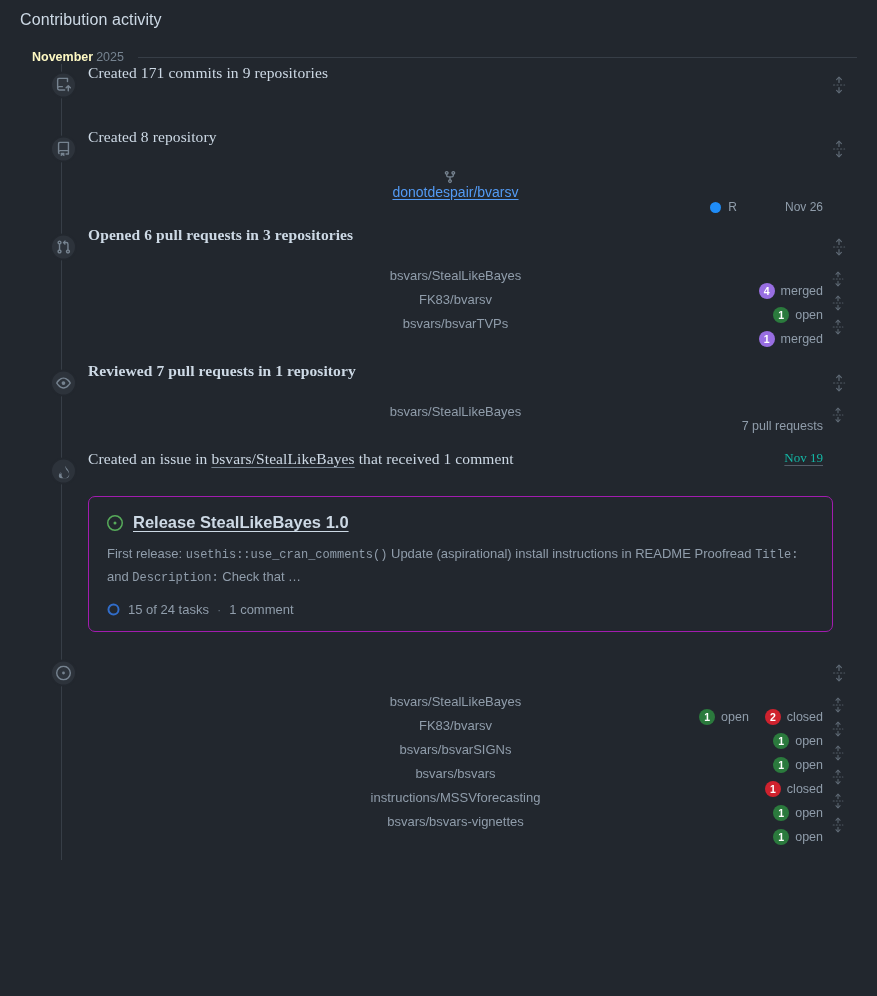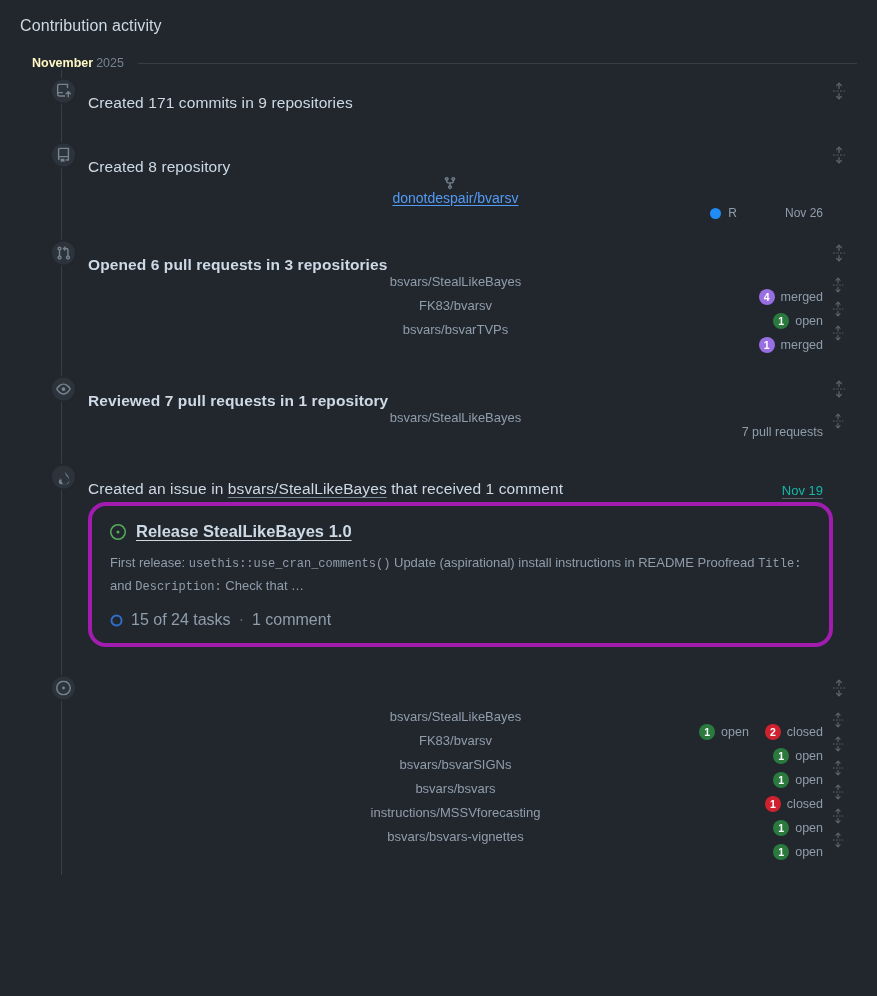--- a/index.html
+++ b/index.html
@@ -8,21 +8,21 @@
     background: #22272e;
     font-family: "Liberation Sans", sans-serif;
     color: #adbac7;
     overflow: hidden;
   }
   .page { position: relative; width: 877px; height: 996px; padding: 0 20px; }
 
   
   .activity-title {
     font-size: 16px; color: #cdd9e5; font-weight: 400;
-    padding-top: 17px; padding-left: 0px; letter-spacing: .1px;
+    padding-top: 11px; padding-left: 0px; letter-spacing: .1px;
   }
 
   
   .month-row {
     display: flex; align-items: center; gap: 14px;
     margin-top: 21px; padding-left: 12px;
   }
   .month-label { font-size: 12.5px; white-space: nowrap; }
   .month-label .m { font-weight: 700; color: #fef9c3; }
   .month-label .y { font-weight: 400; color: #768390; margin-left: 3px; }
@@ -31,22 +31,22 @@
   
   .timeline { position: relative; padding-left: 12px; }
   .timeline::before {
     content: ""; position: absolute; left: 41px; top: 0; bottom: 0;
     width: 1px; background: #373e47;
   }
 
   .block { position: relative; }
 
   .block-head {
-    position: relative; display: flex; align-items: flex-end;
-    min-height: 42px; padding-left: 56px; padding-right: 34px;
+    position: relative; display: flex; align-items: flex-start;
+    min-height: 42px; padding-left: 56px; padding-right: 34px; font-family: Liberation Serif, serif;
   }
   .block-head .badge-icon {
     position: absolute; left: 18px; top: 50%; transform: translateY(-50%);
     width: 27px; height: 27px; border-radius: 50%;
     background: #2d333b; border: 2px solid #22272e;
     display: flex; align-items: center; justify-content: center;
     color: #768390;
   }
   .block-head .headline {
     font-size: 15.5px; color: #cdd9e5; font-weight: 400; letter-spacing: .1px;
@@ -98,38 +98,38 @@
   }
   .lang { display: flex; align-items: center; gap: 7px; font-size: 12px; color: #909dab; }
   .lang-dot { width: 11px; height: 11px; border-radius: 50%; background: #1f8cf7; }
   .row.link-row .date-cell {
     font-size: 12px; color: #909dab; width: 70px; text-align: right;
   }
 
   
   .card-wrap { padding-left: 56px; padding-right: 24px; padding-top: 4px; padding-bottom: 6px; }
   .issue-card {
-    border: 4px solid #a21caf; border-radius: 18px;
+    border: 1px solid #a21caf; border-radius: 7px;
     padding: 16px 18px 14px 18px; background: #22272e;
   }
   .issue-title-row { display: flex; align-items: center; gap: 10px; }
   .issue-open-ic { color: #57ab5a; display: flex; flex: 0 0 auto; }
   .issue-title {
     font-size: 16.5px; font-weight: 700; color: #cdd9e5;
     text-decoration: underline; text-underline-offset: 3px;
   }
   .issue-body {
     margin-top: 11px; font-size: 13px; line-height: 21px; color: #909dab;
     max-width: 700px;
   }
   .issue-body code {
     font-family: "Liberation Mono", "DejaVu Sans Mono", monospace;
     font-size: 12px; color: #909dab;
   }
-  .issue-foot { margin-top: 13px; display: flex; align-items: center; gap: 8px; font-size: 16px; color: #909dab; }
+  .issue-foot { margin-top: 13px; display: flex; align-items: center; gap: 8px; font-size: 13px; color: #909dab; }
   .progress-ic { display: flex; color: #316dca; }
   .dot-sep { color: #636e7b; }
 
   .spacer-sm { height: 14px; }
   .spacer-md { height: 22px; }
 </style>
 </head>
 <body>
 
 <div class="page">

